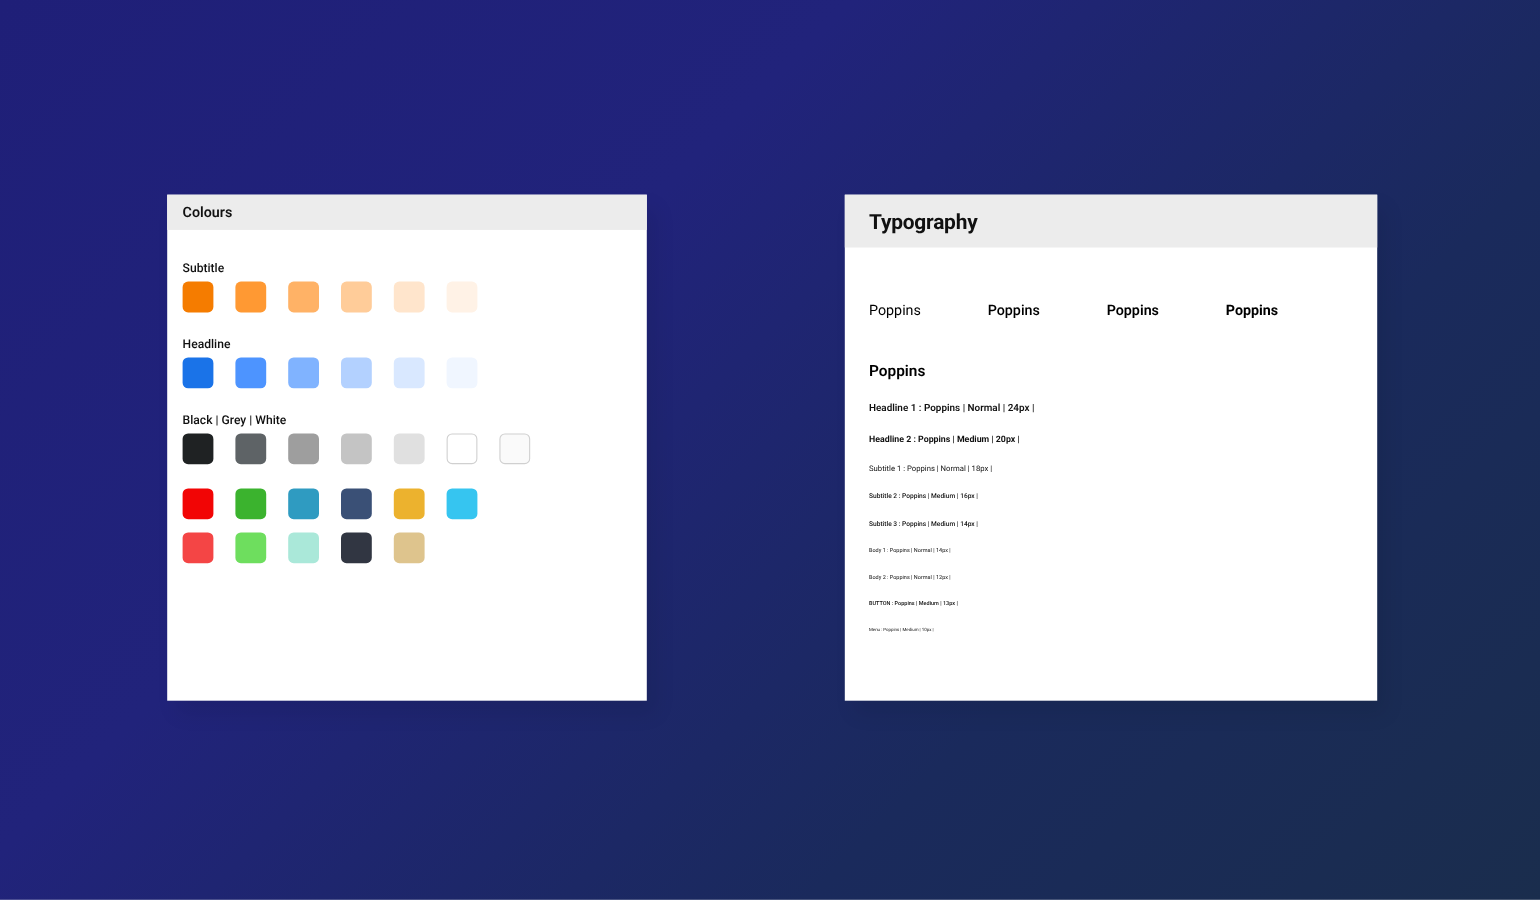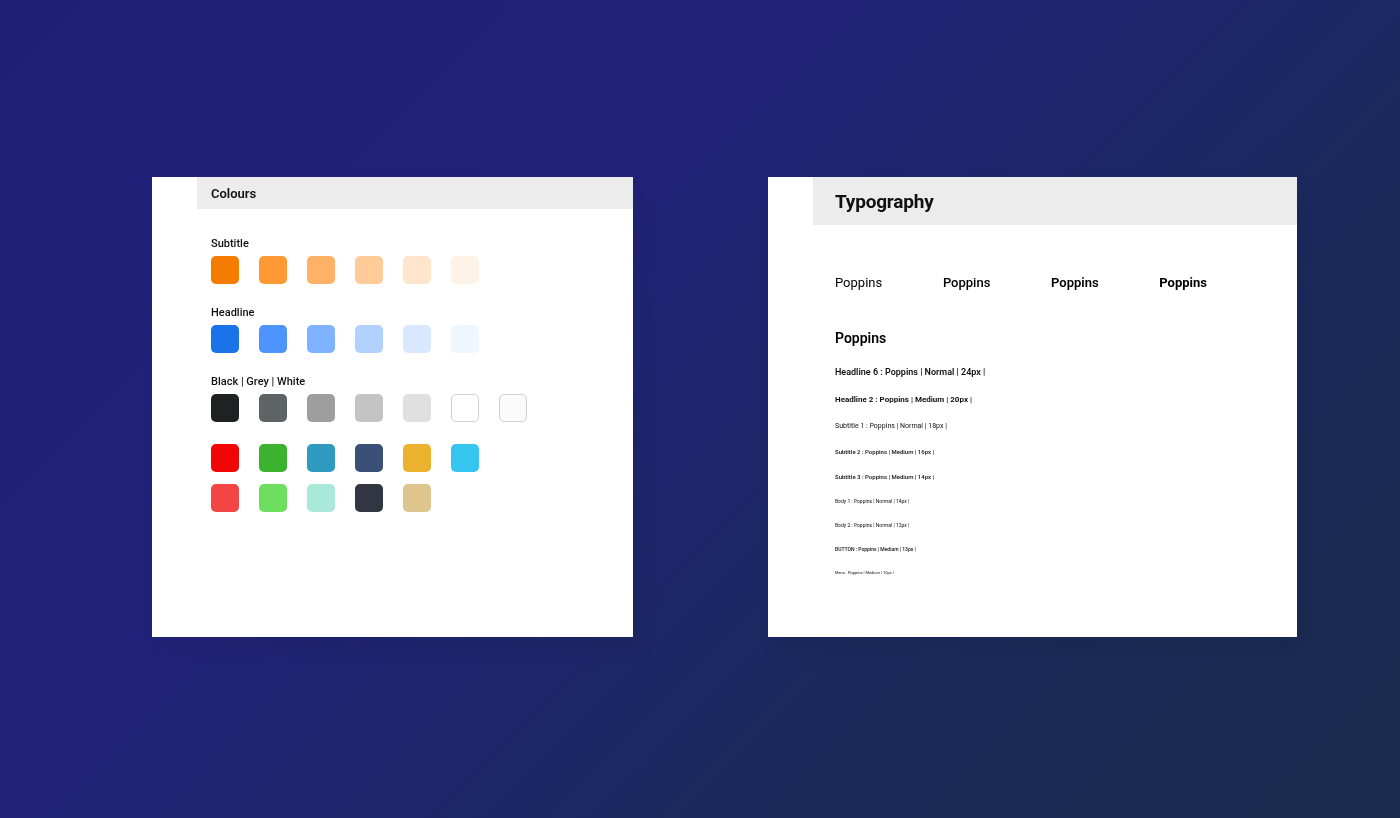--- a/index.html
+++ b/index.html
@@ -12,21 +12,20 @@
   }
   body {
     background: linear-gradient(135deg, #1f1f78 0%, #21237b 35%, #1a2a5c 70%, #1a2d4d 100%);
     position: relative;
   }
 
   .card {
     position: absolute;
     background: #ffffff;
     box-shadow: 8px 12px 18px rgba(0,0,0,0.08);
-    padding-left: 45px;
   }
   .card .header {
     background: #ececec;
     color: #111;
     display: flex;
     align-items: center;
   }
 
   
   #card-colours {
@@ -186,21 +185,21 @@
   </div>
   <div class="body">
     <div class="font-row" id="font-row">
         <span class="w-reg">Poppins</span>
         <span class="w-med">Poppins</span>
         <span class="w-sbold">Poppins</span>
         <span class="w-bold">Poppins</span>
       </div>
     <div class="big-font-name">Poppins</div>
     <div id="specs">
-        <div class="spec-line s9 w-sbold">Headline 6 : Poppins | Normal | 24px |</div>
+        <div class="spec-line s9 w-sbold">Headline 1 : Poppins | Normal | 24px |</div>
         <div class="spec-line s8 w-bold">Headline 2 : Poppins | Medium | 20px |</div>
         <div class="spec-line s7 w-reg">Subtitle 1 : Poppins | Normal | 18px |</div>
         <div class="spec-line s6 w-med">Subtitle 2 : Poppins | Medium | 16px |</div>
         <div class="spec-line s6 w-med">Subtitle 3 : Poppins | Medium | 14px |</div>
         <div class="spec-line s5 w-reg">Body 1 : Poppins | Normal | 14px |</div>
         <div class="spec-line s5 w-reg">Body 2 : Poppins | Normal | 12px |</div>
         <div class="spec-line s5 w-med">BUTTON : Poppins | Medium | 13px |</div>
         <div class="spec-line s4 w-reg">Menu : Poppins | Medium | 10px |</div>
       </div>
   </div>

